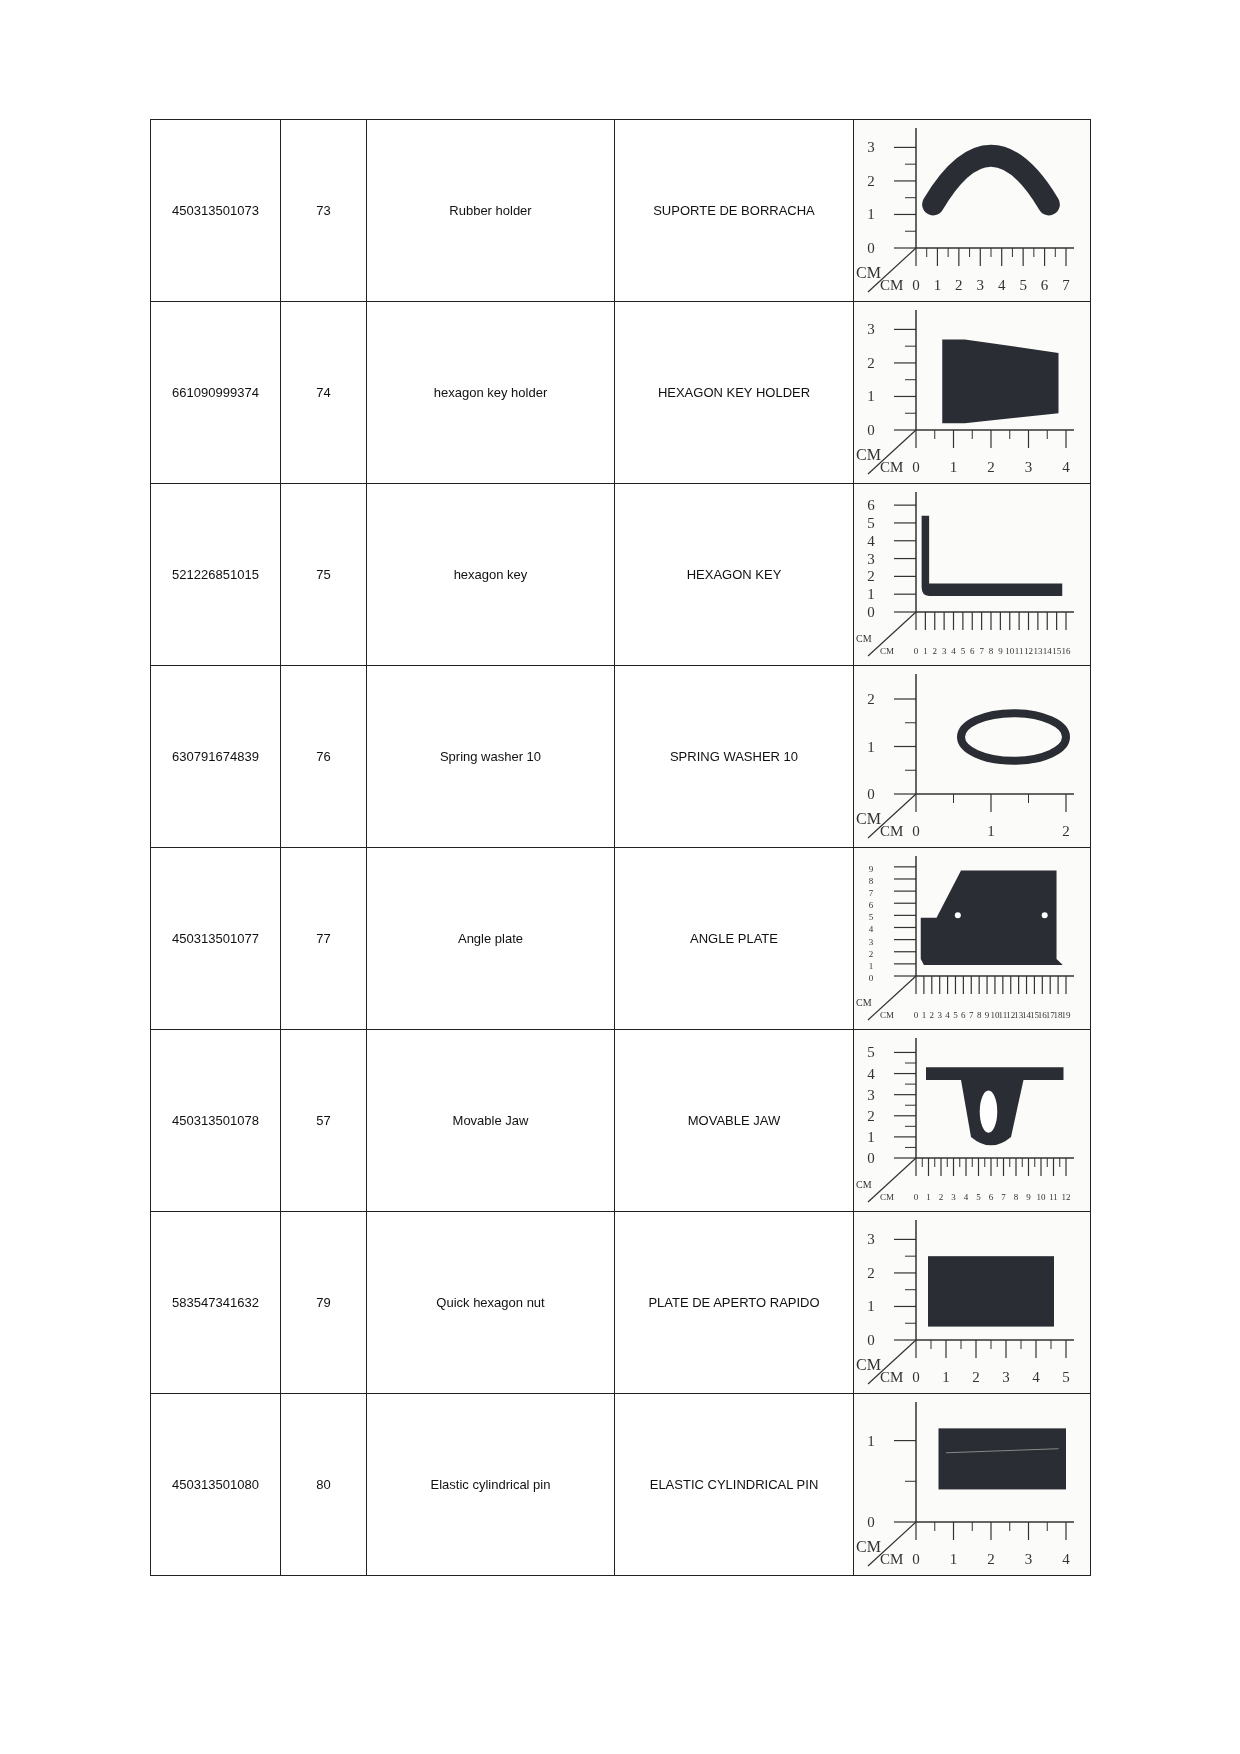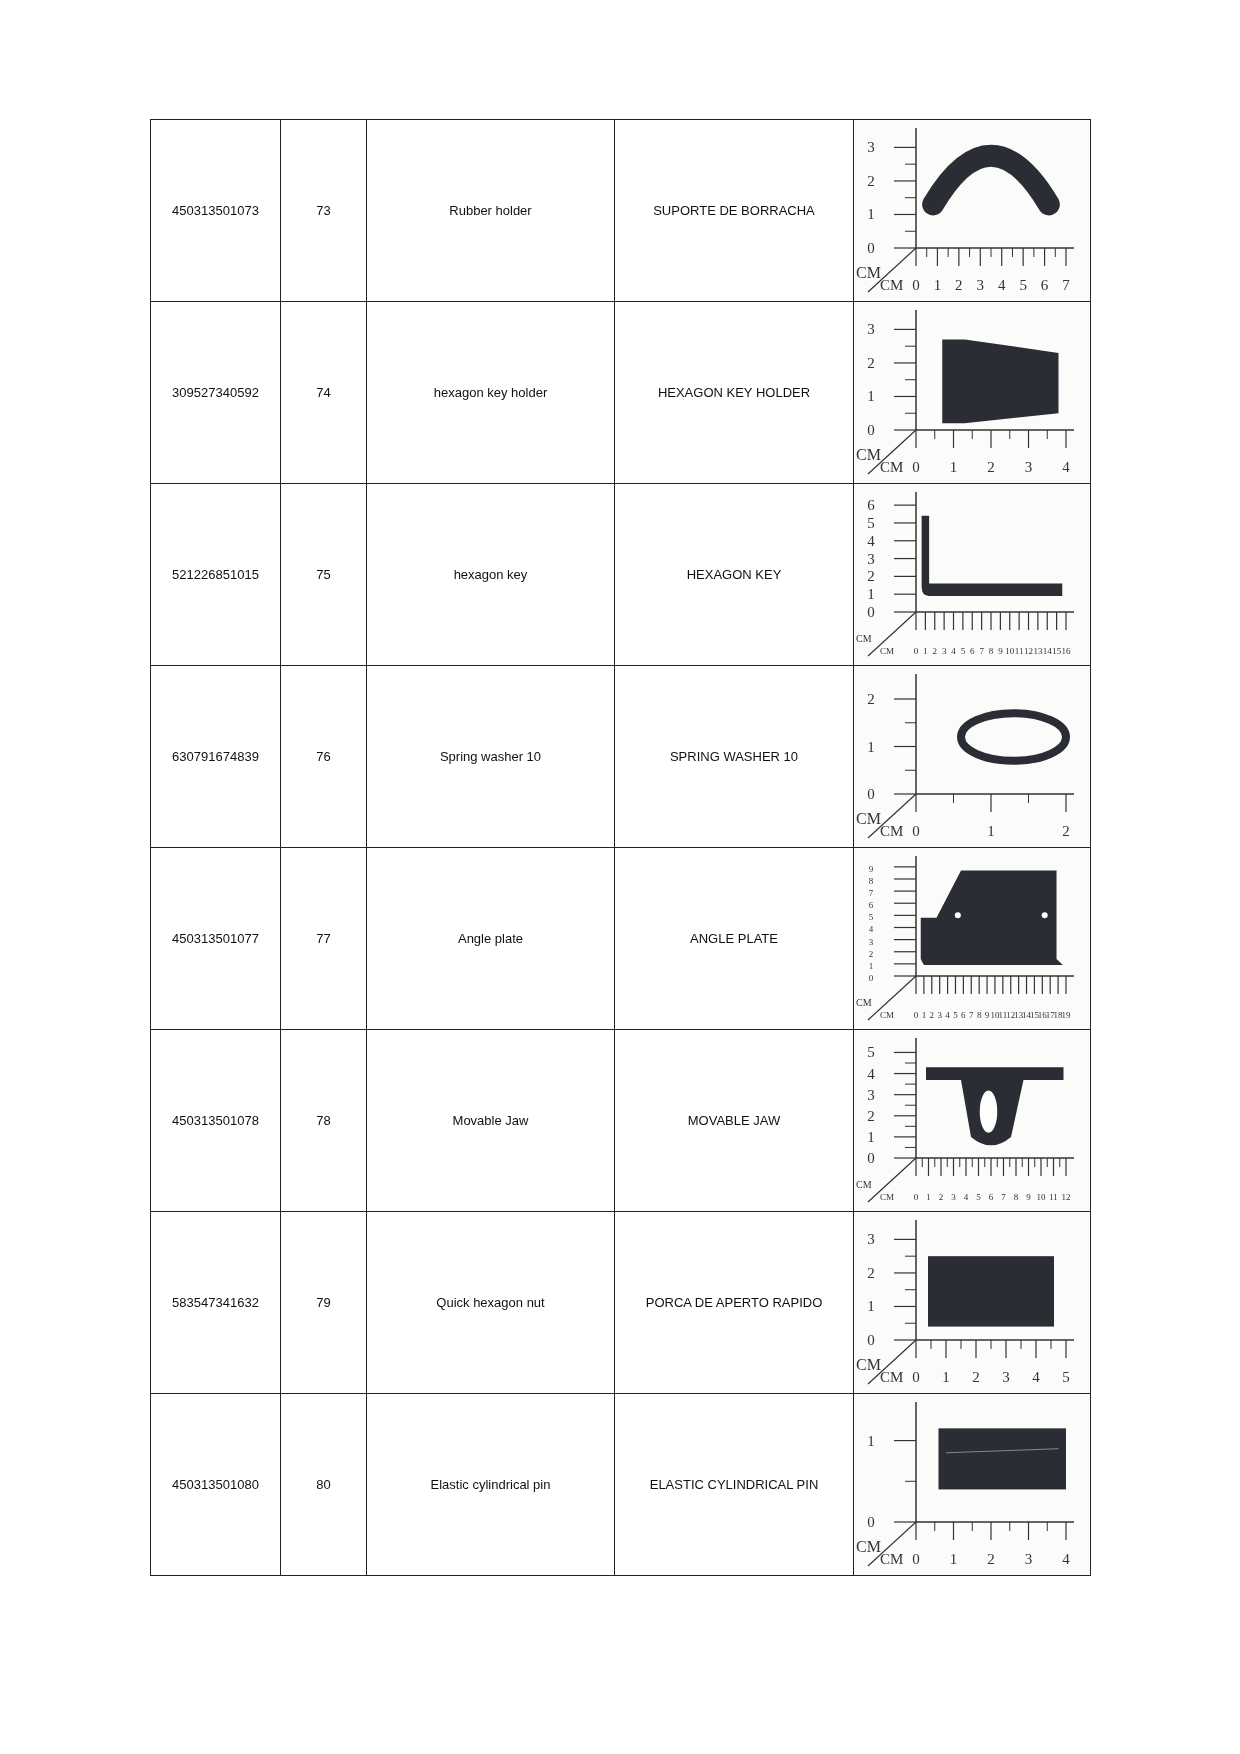--- a/index.html
+++ b/index.html
@@ -67,21 +67,21 @@
             <text x="17" y="65.94117647058823" font-size="15" text-anchor="middle" font-family="Liberation Serif, serif" fill="#333">2</text>
             <line x1="40" y1="27.411764705882348" x2="62" y2="27.411764705882348" stroke="#333" stroke-width="1.2"></line>
             <text x="17" y="32.41176470588235" font-size="15" text-anchor="middle" font-family="Liberation Serif, serif" fill="#333">3</text>
             <text x="2" y="158" font-size="16" font-family="Liberation Serif, serif" fill="#333">CM</text>
             <text x="26" y="170" font-size="15" font-family="Liberation Serif, serif" fill="#333">CM</text>
             <path d="M79.14285714285714,84.41176470588235 Q137,-12.823529411764724 194.85714285714286,84.41176470588235" stroke="#2a2d33" stroke-width="22" fill="none" stroke-linecap="round"></path>
           </svg>
         </td>
       </tr>
       <tr>
-        <td>309527340592</td>
+        <td>661090999374</td>
         <td>74</td>
         <td>hexagon key holder</td>
         <td>HEXAGON KEY HOLDER</td>
         <td class="img">
           <svg viewBox="0 0 236 181">
             <rect width="236" height="181" fill="#fbfbf9"></rect>
             <line x1="62" y1="128" x2="220" y2="128" stroke="#333" stroke-width="1.5"></line>
             <line x1="62" y1="128" x2="62" y2="8" stroke="#333" stroke-width="1.5"></line>
             <line x1="62" y1="128" x2="14" y2="172" stroke="#333" stroke-width="1.2"></line>
             <line x1="62" y1="128" x2="62" y2="146" stroke="#333" stroke-width="1.2"></line>
@@ -287,21 +287,21 @@
             <text x="2" y="158" font-size="10" font-family="Liberation Serif, serif" fill="#333">CM</text>
             <text x="26" y="170" font-size="9" font-family="Liberation Serif, serif" fill="#333">CM</text>
             <path d="M66.73684210526315,69.7872340425532 L82.52631578947368,69.7872340425532 L107,22.489361702127667 L202.52631578947367,22.489361702127667 L202.52631578947367,111.02127659574468 L208.8421052631579,117.08510638297872 L69.89473684210526,117.08510638297872 L66.73684210526315,111.02127659574468 Z" fill="#2a2d33"></path>
             <circle cx="103.84210526315789" cy="67.36170212765958" r="3" fill="#fff"></circle>
             <circle cx="190.68421052631578" cy="67.36170212765958" r="3" fill="#fff"></circle>
           </svg>
         </td>
       </tr>
       <tr>
         <td>450313501078</td>
-        <td>78</td>
+        <td>57</td>
         <td>Movable Jaw</td>
         <td>MOVABLE JAW</td>
         <td class="img">
           <svg viewBox="0 0 236 181">
             <rect width="236" height="181" fill="#fbfbf9"></rect>
             <line x1="62" y1="128" x2="220" y2="128" stroke="#333" stroke-width="1.5"></line>
             <line x1="62" y1="128" x2="62" y2="8" stroke="#333" stroke-width="1.5"></line>
             <line x1="62" y1="128" x2="14" y2="172" stroke="#333" stroke-width="1.2"></line>
             <line x1="62" y1="128" x2="62" y2="146" stroke="#333" stroke-width="1.2"></line>
             <line x1="68.25" y1="128" x2="68.25" y2="137" stroke="#333" stroke-width="1"></line>
@@ -362,21 +362,21 @@
             <text x="26" y="170" font-size="9" font-family="Liberation Serif, serif" fill="#333">CM</text>
             <path d="M72,37.22222222222223 L209.5,37.22222222222223 L209.5,49.888888888888886 L169.5,49.888888888888886 L157,106.88888888888889 Q137,123.77777777777777 117,106.88888888888889 L107,49.888888888888886 L72,49.888888888888886 Z" fill="#2a2d33"></path>
             <ellipse cx="134.5" cy="81.55555555555554" rx="8.75" ry="21.11111111111111" fill="#fff"></ellipse>
           </svg>
         </td>
       </tr>
       <tr>
         <td>583547341632</td>
         <td>79</td>
         <td>Quick hexagon nut</td>
-        <td>PORCA DE APERTO RAPIDO</td>
+        <td>PLATE DE APERTO RAPIDO</td>
         <td class="img">
           <svg viewBox="0 0 236 181">
             <rect width="236" height="181" fill="#fbfbf9"></rect>
             <line x1="62" y1="128" x2="220" y2="128" stroke="#333" stroke-width="1.5"></line>
             <line x1="62" y1="128" x2="62" y2="8" stroke="#333" stroke-width="1.5"></line>
             <line x1="62" y1="128" x2="14" y2="172" stroke="#333" stroke-width="1.2"></line>
             <line x1="62" y1="128" x2="62" y2="146" stroke="#333" stroke-width="1.2"></line>
             <line x1="77" y1="128" x2="77" y2="137" stroke="#333" stroke-width="1"></line>
             <text x="62" y="170" font-size="15" text-anchor="middle" font-family="Liberation Serif, serif" fill="#333">0</text>
             <line x1="92" y1="128" x2="92" y2="146" stroke="#333" stroke-width="1.2"></line>

